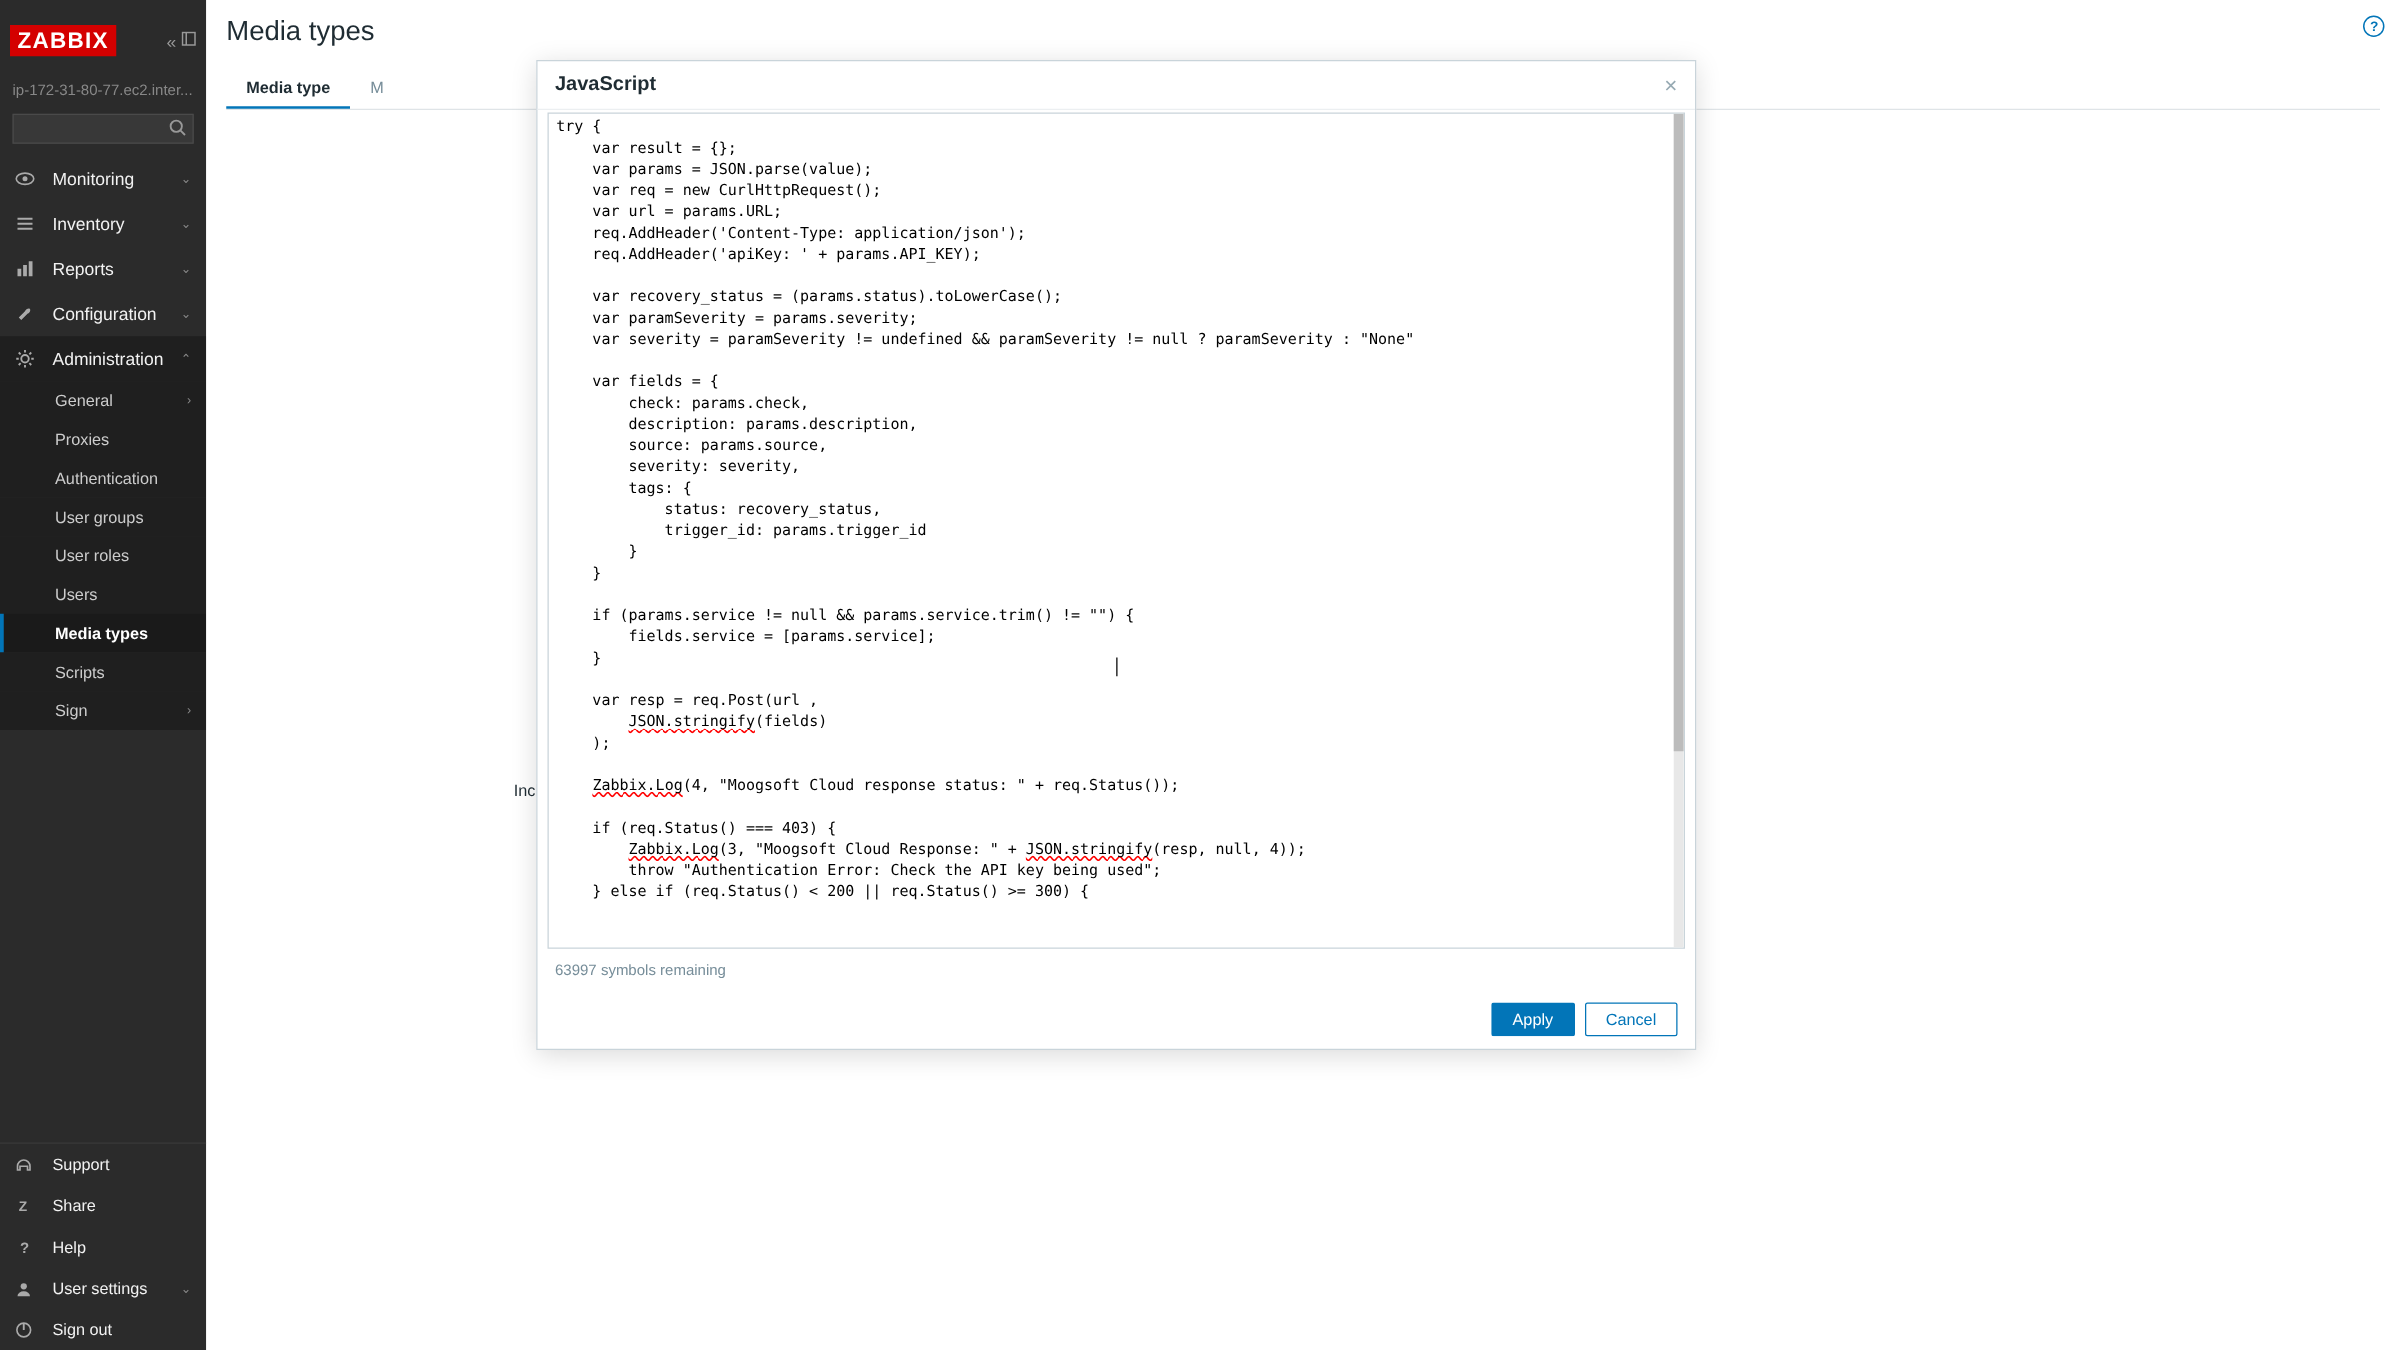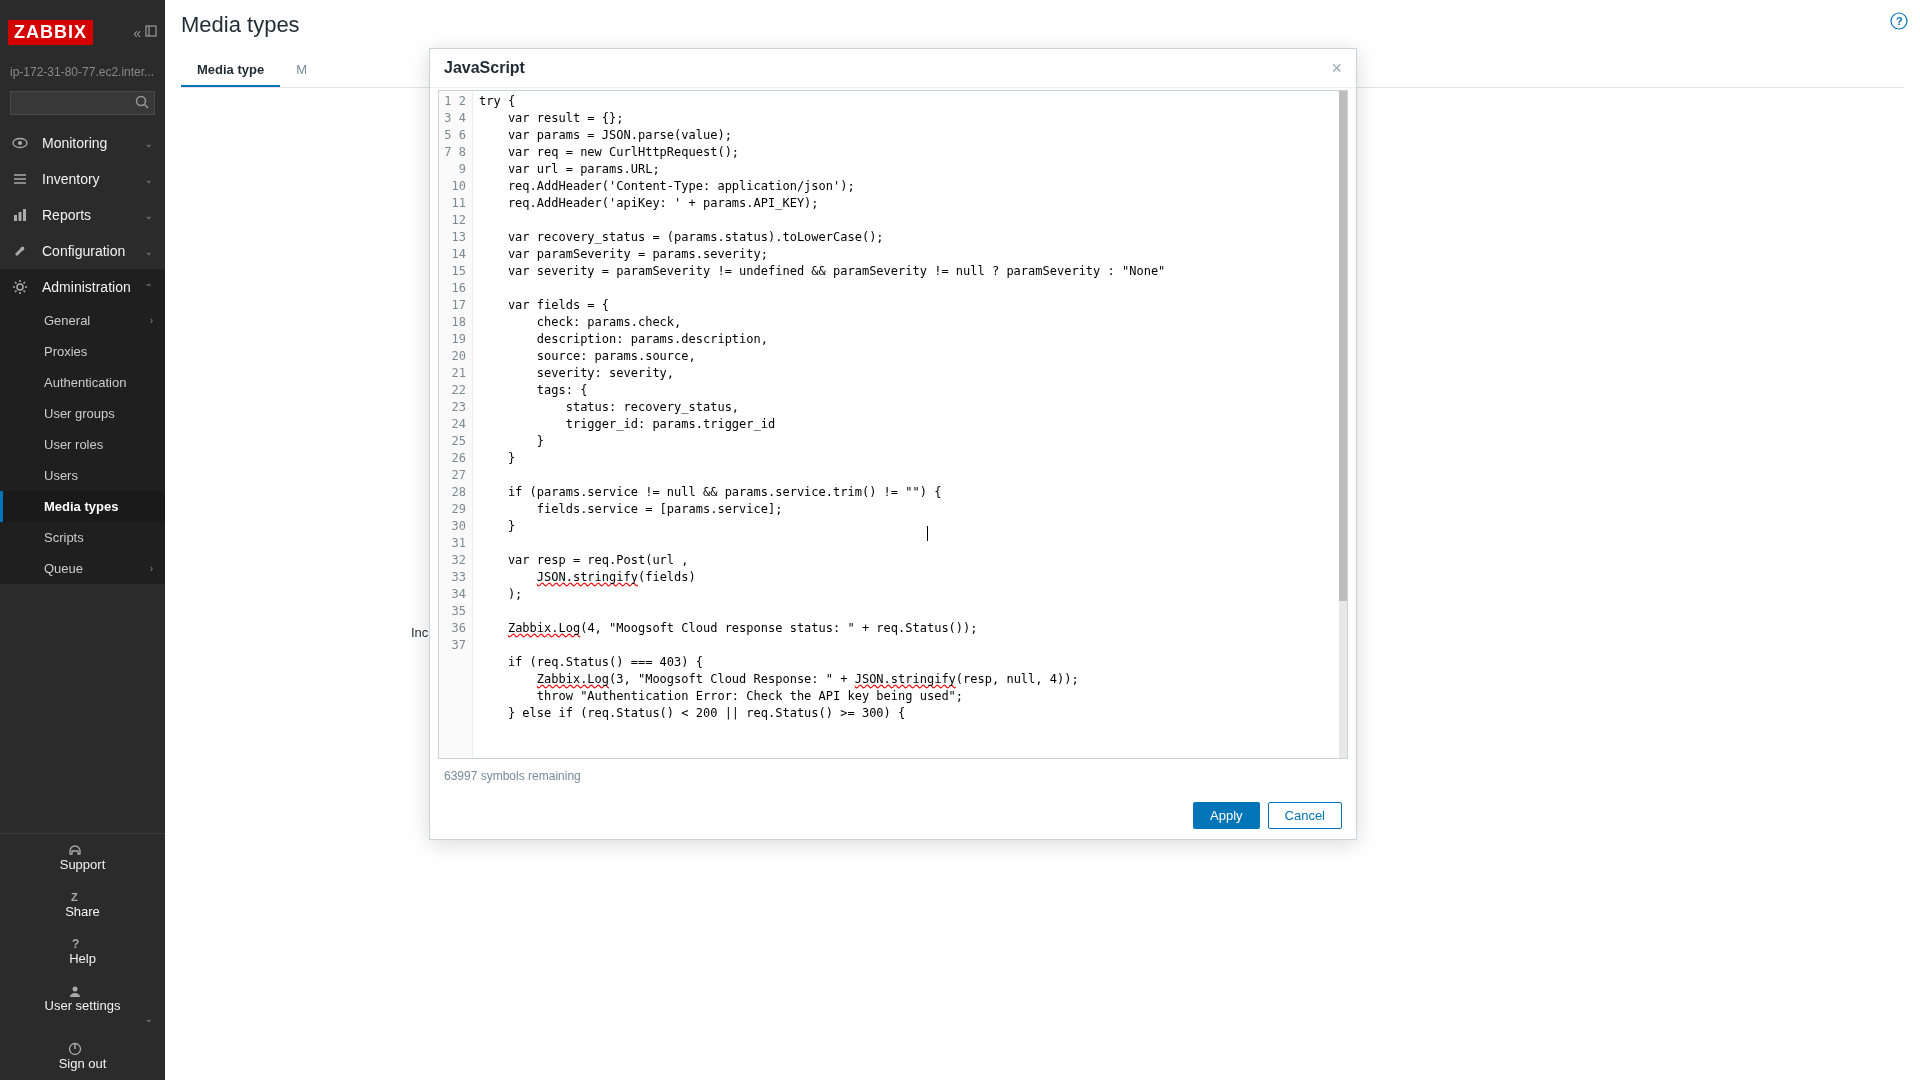--- a/index.html
+++ b/index.html
@@ -19,21 +19,21 @@
 
 .nav { flex: 1; overflow-y: auto; }
 .nav-item { display: flex; align-items: center; padding: 10px 12px; color: #f2f2f2; cursor: pointer; font-size: 14px; }
 .nav-item.subitem { padding: 8px 12px 8px 44px; font-size: 13px; color: #ccc; background: #1f1f1f; }
 .nav-item.subitem.active { background: #1a1a1a; border-left: 3px solid #0275b8; padding-left: 41px; color: #fff; font-weight: 600; }
 .nav-item.expanded { background: #1f1f1f; }
 .nav-icon { width: 20px; text-align: center; margin-right: 10px; color: #aaa; }
 .nav-chevron { margin-left: auto; font-size: 10px; color: #888; }
 
 .nav-footer { border-top: 1px solid #3a3a3a; }
-.nav-footer .nav-item { font-size: 13px; padding: 9px 12px; flex-direction: column; }
+.nav-footer .nav-item { font-size: 13px; padding: 9px 12px; }
 
 
 .main { flex: 1; display: flex; flex-direction: column; position: relative; background: #fff; min-width: 0; }
 .page-header { padding: 12px 16px 8px; }
 .page-title { font-size: 22px; font-weight: normal; color: #1f2c33; }
 .page-help { position: absolute; right: 12px; top: 12px; color: #0275b8; cursor: pointer; }
 
 .tabs { display: flex; margin: 8px 16px 0; border-bottom: 1px solid #dfe4e7; }
 .tab { padding: 8px 16px; color: #768d99; cursor: pointer; border-bottom: 2px solid transparent; }
 .tab.active { color: #1f2c33; border-bottom-color: #0275b8; font-weight: 600; }
@@ -167,21 +167,21 @@
       <div class="nav-item subitem">
           <span>Users</span>
         </div>
       <div class="nav-item subitem active">
           <span>Media types</span>
         </div>
       <div class="nav-item subitem">
           <span>Scripts</span>
         </div>
       <div class="nav-item subitem">
-        <span>Queue</span>
+        <span>Sign</span>
         <span class="nav-chevron">›</span>
       </div>
     </div>
 
     <div class="nav-footer">
       <div class="nav-item">
         <span class="nav-icon">
             <svg width="14" height="14" viewBox="0 0 14 14">
               <path d="M2 8 a5 5 0 0 1 10 0 v3 h-2 v-3 h-6 v3 h-2 z" fill="none" stroke="#aaa" stroke-width="1.3"></path>
             </svg>
@@ -246,58 +246,20 @@
 
     <textarea class="hidden-textarea" style=""></textarea>
 
     <div class="modal-back">
       <div class="modal">
         <div class="modal-header">
           <div class="modal-title">JavaScript</div>
           <div class="modal-close">×</div>
         </div>
         <div class="editor-wrap">
-          <div class="gutter" id="gutter">1
-2
-3
-4
-5
-6
-7
-8
-9
-10
-11
-12
-13
-14
-15
-16
-17
-18
-19
-20
-21
-22
-23
-24
-25
-26
-27
-28
-29
-30
-31
-32
-33
-34
-35
-36
-37
-</div>
           <div class="code" id="codearea">try {
     var result = {};
     var params = JSON.parse(value);
     var req = new CurlHttpRequest();
     var url = params.URL;
     req.AddHeader('Content-Type: application/json');
     req.AddHeader('apiKey: ' + params.API_KEY);
 
     var recovery_status = (params.status).toLowerCase();
     var paramSeverity = params.severity;

